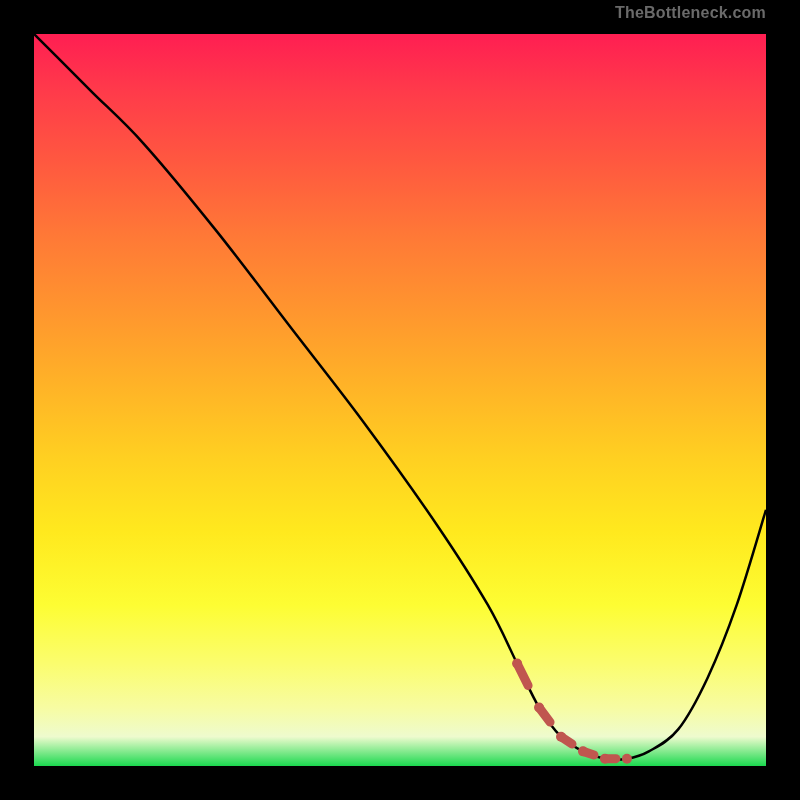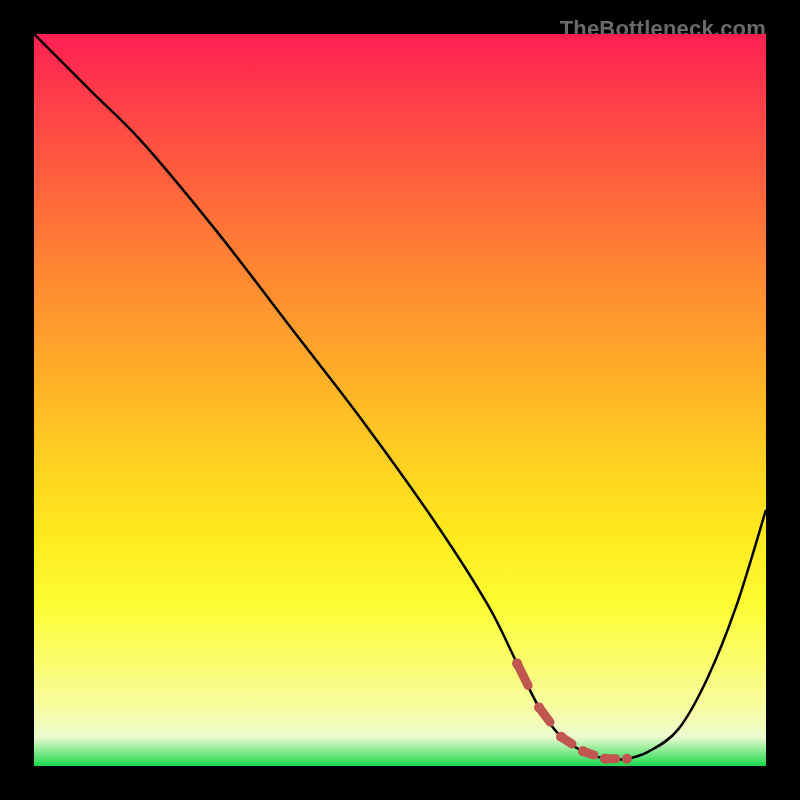--- a/index.html
+++ b/index.html
@@ -45,24 +45,24 @@
   .curve {
     position: absolute;
     left: 0;
     top: 0;
     width: 732px;
     height: 732px;
     pointer-events: none;
   }
   .watermark {
     position: absolute;
-    top: 16px;
+    top: 4px;
     right: 34px;
     color: #6a6a6a;
-    font-size: 22px;
+    font-size: 16px;
     font-weight: 600;
     letter-spacing: 0.2px;
     user-select: none;
   }
 </style>
 </head>
 <body>
 
 <div class="watermark">TheBottleneck.com</div>
 

